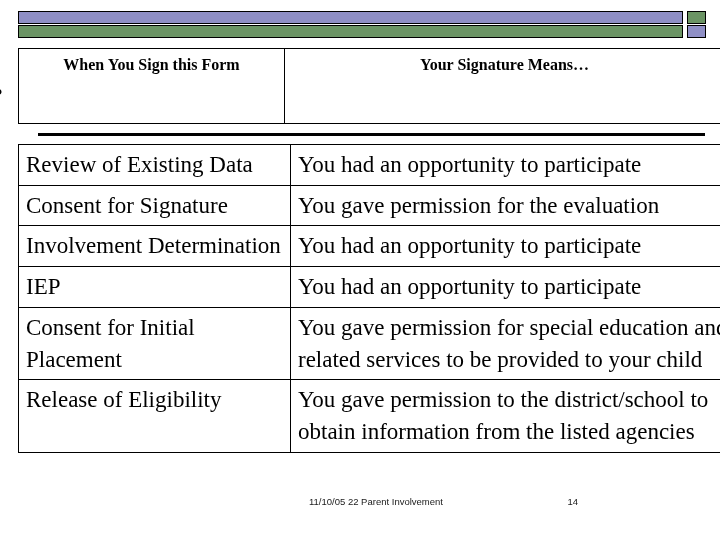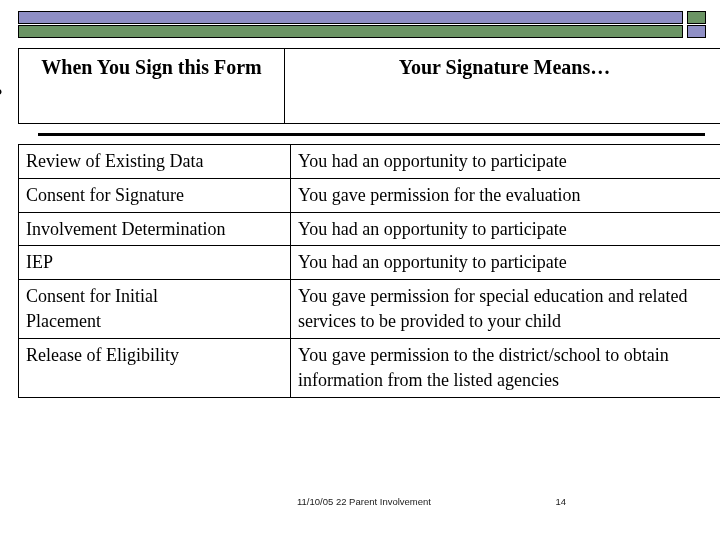--- a/index.html
+++ b/index.html
@@ -68,21 +68,21 @@
     top: 48px;
     width: 692px;
     height: 76px;
     border-collapse: collapse;
     table-layout: fixed;
   }
   #header-table td {
     border: 1.7px solid #000000;
     vertical-align: top;
     text-align: center;
-    font-size: 20px;
+    font-size: 16px;
     font-weight: bold;
     line-height: 1.33;
     padding: 5px 4px 0 4px;
   }
   #header-table td.col-left  { width: 257px; }
   #header-table td.col-right { width: 431px; }
 
   
   #separator-rule {
     position: absolute;
@@ -99,32 +99,32 @@
     left: 18px;
     top: 144px;
     width: 692px;
     border-collapse: collapse;
     table-layout: fixed;
   }
   #body-table td {
     border: 1.7px solid #000000;
     vertical-align: top;
     text-align: left;
-    font-size: 18px;
+    font-size: 23px;
     line-height: 1.38;
     padding: 4px 7px 4px 7px;
     white-space: pre-line;
   }
   #body-table td.col-left  { width: 257px; }
   #body-table td.col-right { width: 431px; }
 
   
   #footer {
     position: absolute;
-    left: 4px;
+    left: 16px;
     top: 494px;
     width: 612px;
     height: 16px;
     font-family: "Liberation Sans", "DejaVu Sans", sans-serif;
     font-size: 9.5px;
     line-height: 16px;
     color: #1a1a1a;
   }
   #footer-note {
     position: absolute;

